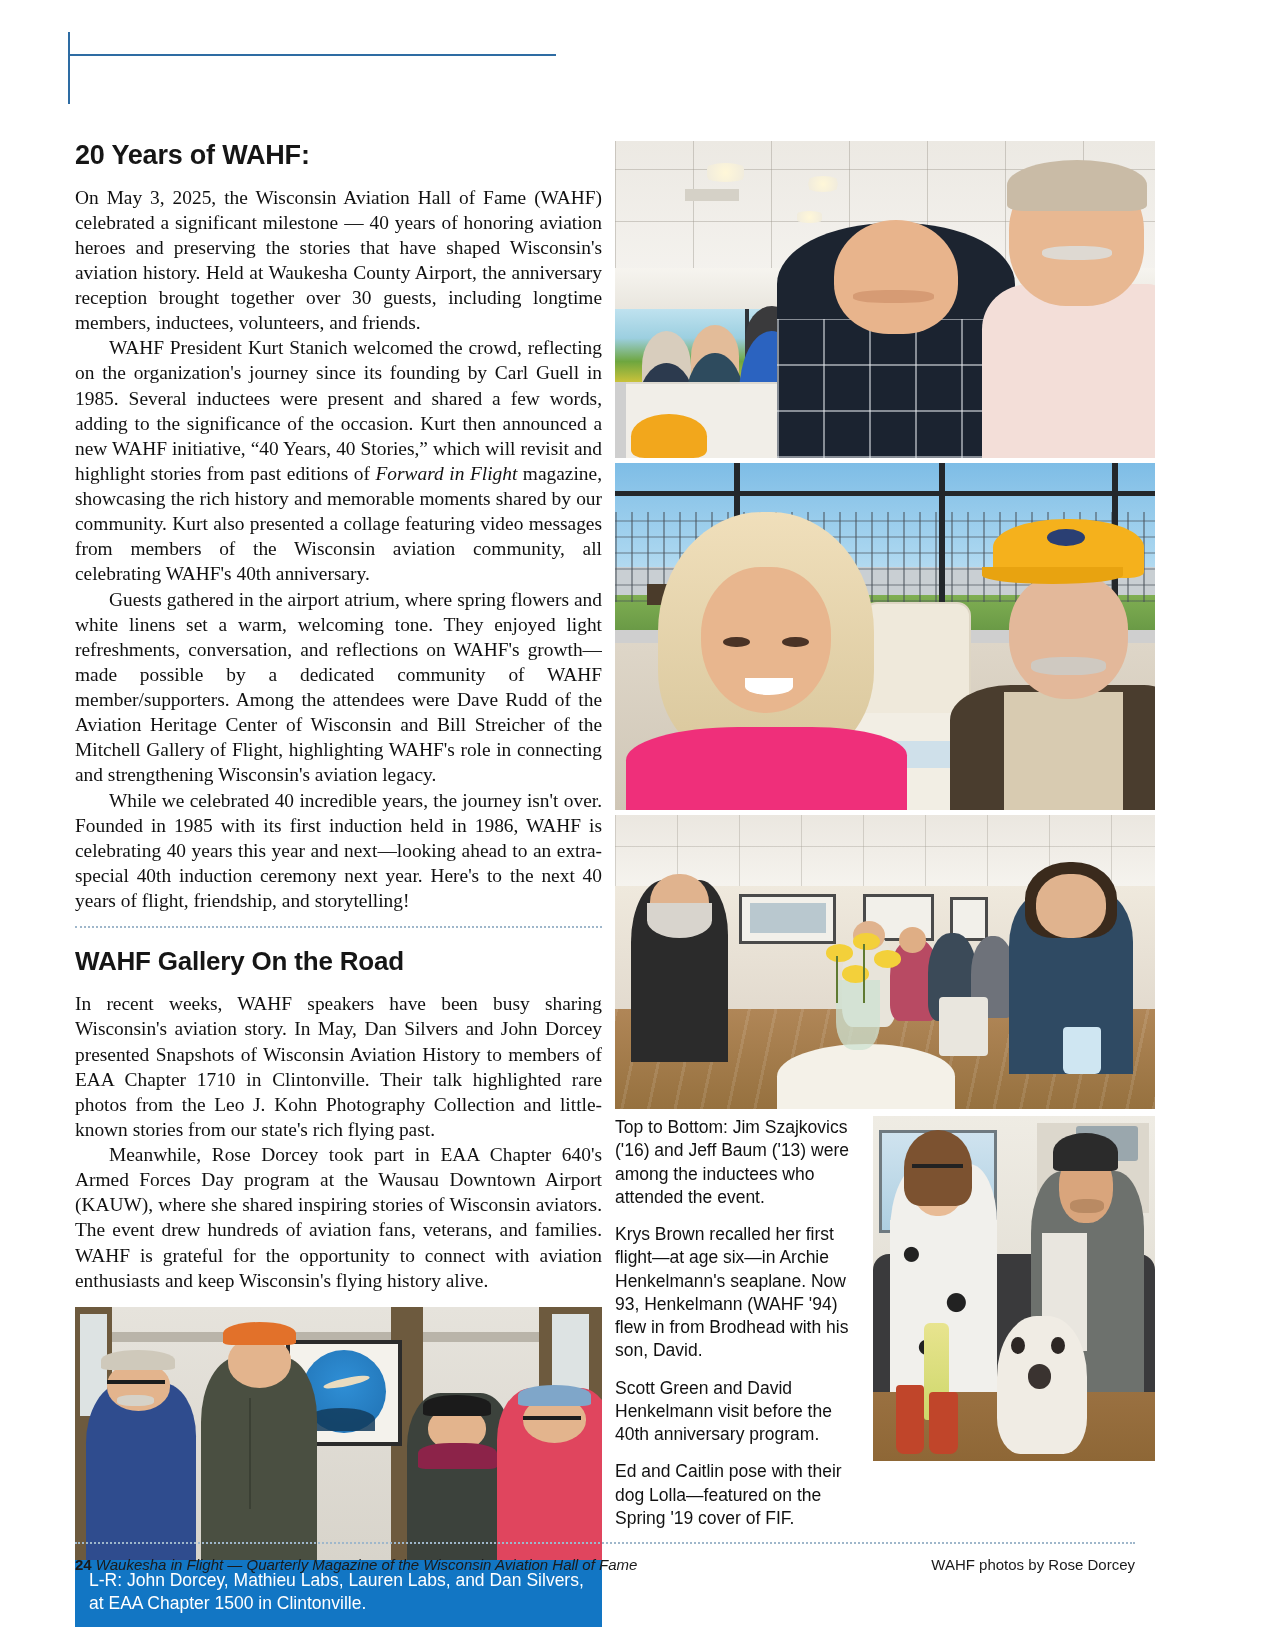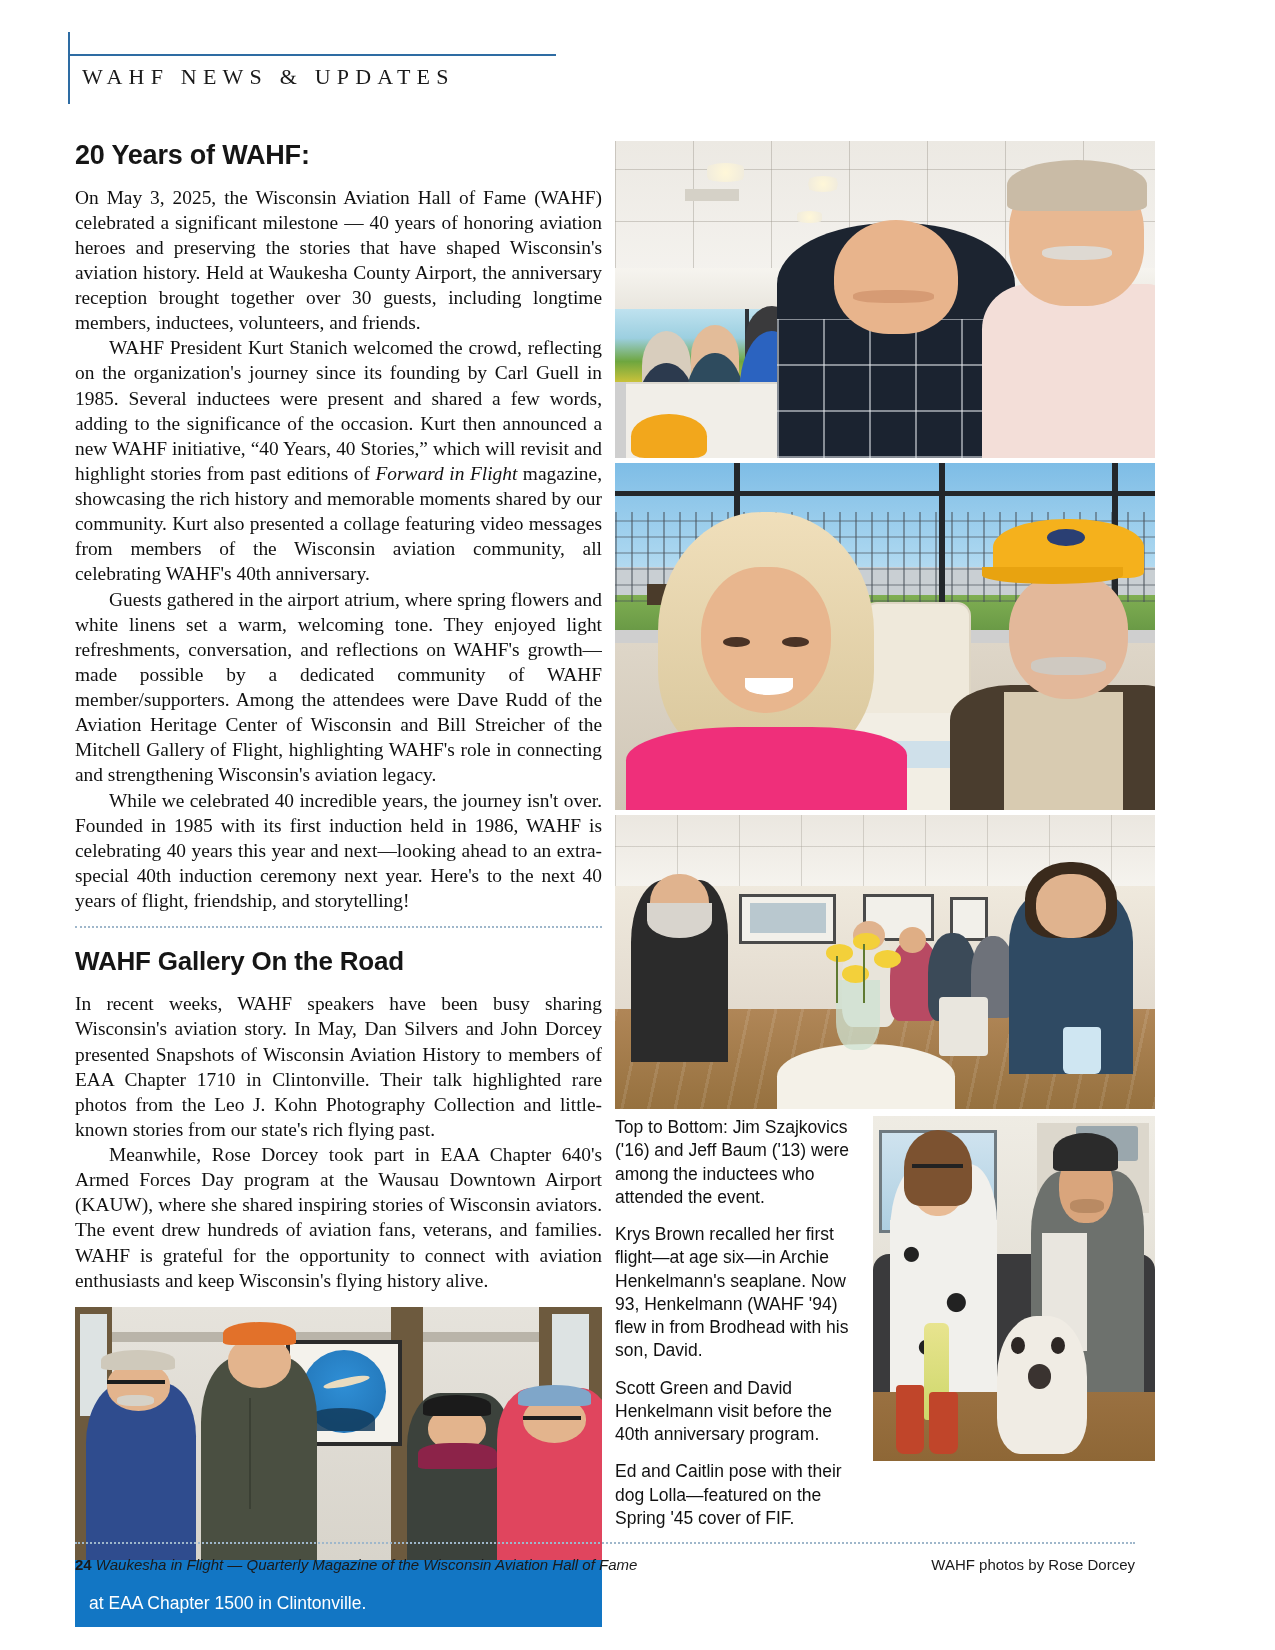--- a/index.html
+++ b/index.html
@@ -260,21 +260,20 @@
   .p5-boot { position:absolute; background:#c0452a; border-radius:4px 4px 8px 8px; }
 </style>
 </head>
 <body>
 
 <div class="page">
 
   <div class="runhead">
     <div class="rule"></div>
     <div class="vbar"></div>
-    <div class="rh-title">WAHF NEWS &amp; UPDATES</div>
   </div>
 
   <div class="col-left">
 
     <h1 class="headline">
       <span>20 Years of WAHF:</span><br>
     </h1>
 
     <p class="body">On May 3, 2025, the Wisconsin Aviation Hall of Fame (WAHF) celebrated a significant milestone — 40 years of honoring aviation heroes and preserving the stories that have shaped Wisconsin's aviation history. Held at Waukesha County Airport, the anniversary reception brought together over 30 guests, including longtime members, inductees, volunteers, and friends.</p>
 
@@ -326,21 +325,21 @@
         <div style="position:absolute;left:65%;top:54%;width:15%;height:10%;background:#8c2349;border-radius:40% 40% 10% 10%;"></div>
 
         <div class="p4-p" style="left:80%;width:22%;height:68%;background:#e0455e;border-radius:30% 28% 0 0;"></div>
         <div class="p4-head" style="left:85%;top:36%;width:12%;height:18%;"></div>
         <div class="p4-cap" style="left:84%;top:31%;width:14%;height:8%;background:#7fa6c9;"></div>
         <div class="p4-gl" style="left:85%;top:43%;width:11%;"></div>
       </div>
     </div>
 
     <div class="cap-blue" style="width:527px;">
-      <br>
+      <span>L-R: John Dorcey, Mathieu Labs, Lauren Labs, and Dan Silvers,</span><br>
       <span>at EAA Chapter 1500 in Clintonville.</span>
     </div>
   </div>
 
   <div class="col-right">
 
     <div class="photo" style="width:540px;height:317px;">
       <div class="ph">
         <div class="p1-ceil"></div>
         <div class="p1-grid"></div>
@@ -439,21 +438,21 @@
         <div style="position:absolute;left:46%;top:44%;width:2px;height:20%;background:#5f7a32;"></div>
       </div>
     </div>
 
     <div style="display:flex;gap:10px;margin-top:7px;">
 
       <div class="sidecap" style="width:248px;">
         <p>Top to Bottom: Jim Szajkovics ('16) and Jeff Baum ('13) were among the inductees who attended the event.</p>
         <p>Krys Brown recalled her first flight—at age six—in Archie Henkelmann's seaplane. Now 93, Henkelmann (WAHF '94) flew in from Brodhead with his son, David.</p>
         <p>Scott Green and David Henkelmann visit before the 40th anniversary program.</p>
-        <p>Ed and Caitlin pose with their dog Lolla—featured on the Spring '45 cover of FIF.</p>
+        <p>Ed and Caitlin pose with their dog Lolla—featured on the Spring '19 cover of FIF.</p>
       </div>
 
       <div class="photo" style="width:282px;height:345px;">
         <div class="ph">
           <div class="p5-wall"></div>
           <div class="p5-win"></div>
           <div style="position:absolute;left:58%;top:2%;width:40%;height:26%;background:#dcd7cc;"></div>
           <div style="position:absolute;left:72%;top:3%;width:22%;height:10%;background:#9aa7ad;border-radius:3px;"></div>
           <div class="p5-floor"></div>
           <div class="p5-sofa"></div>

